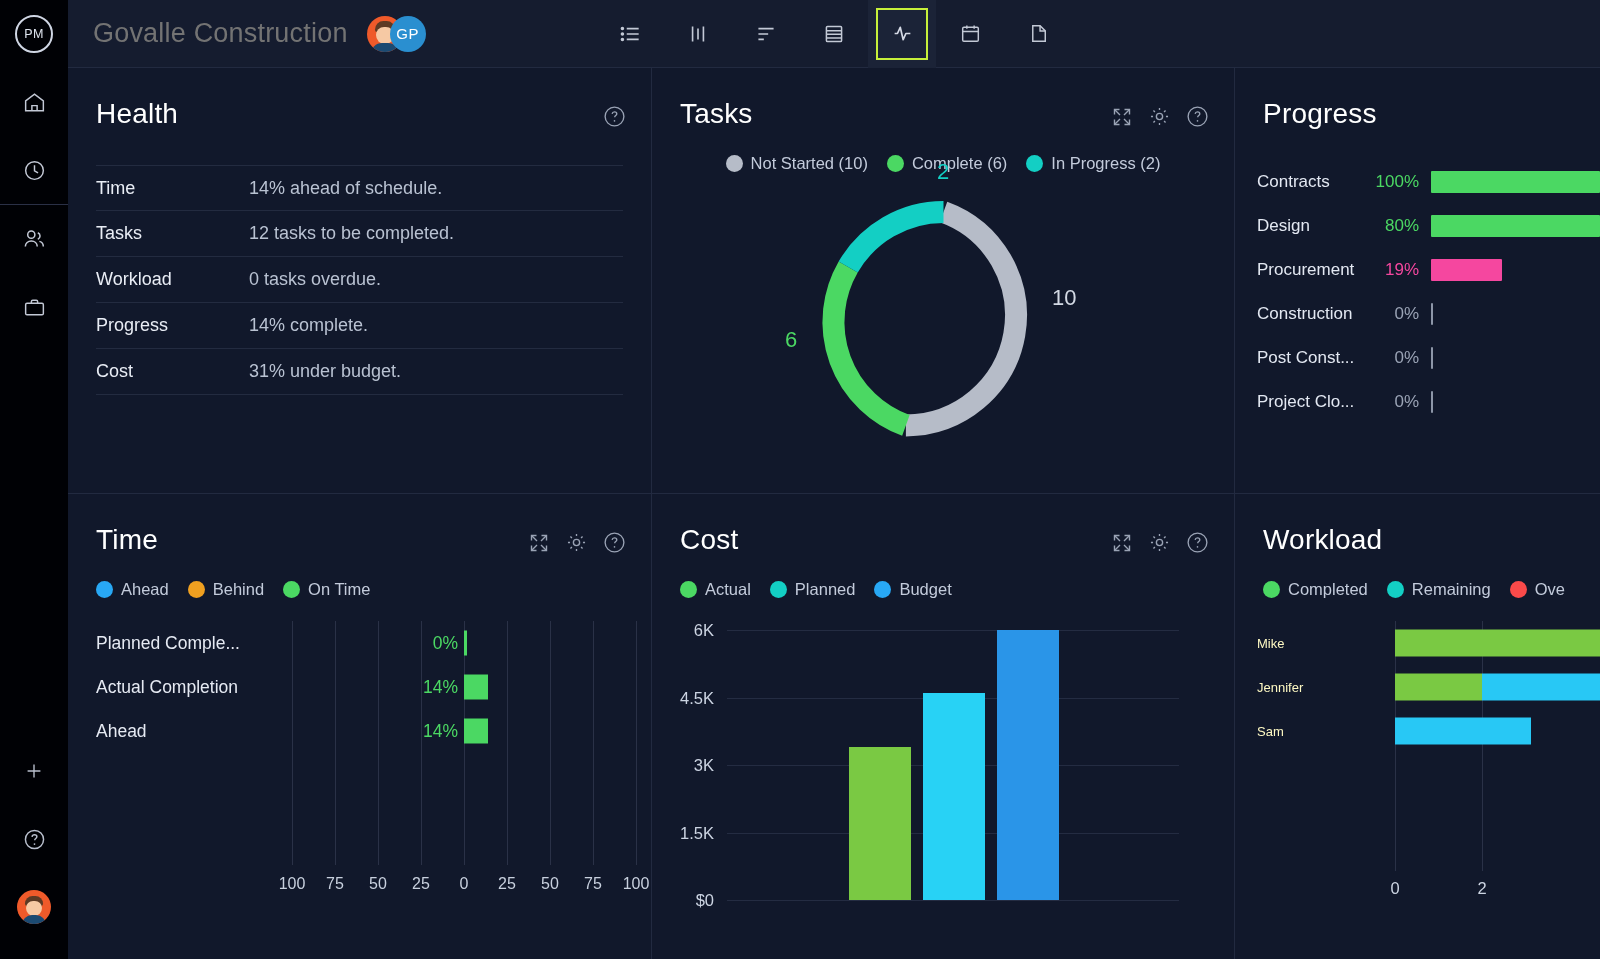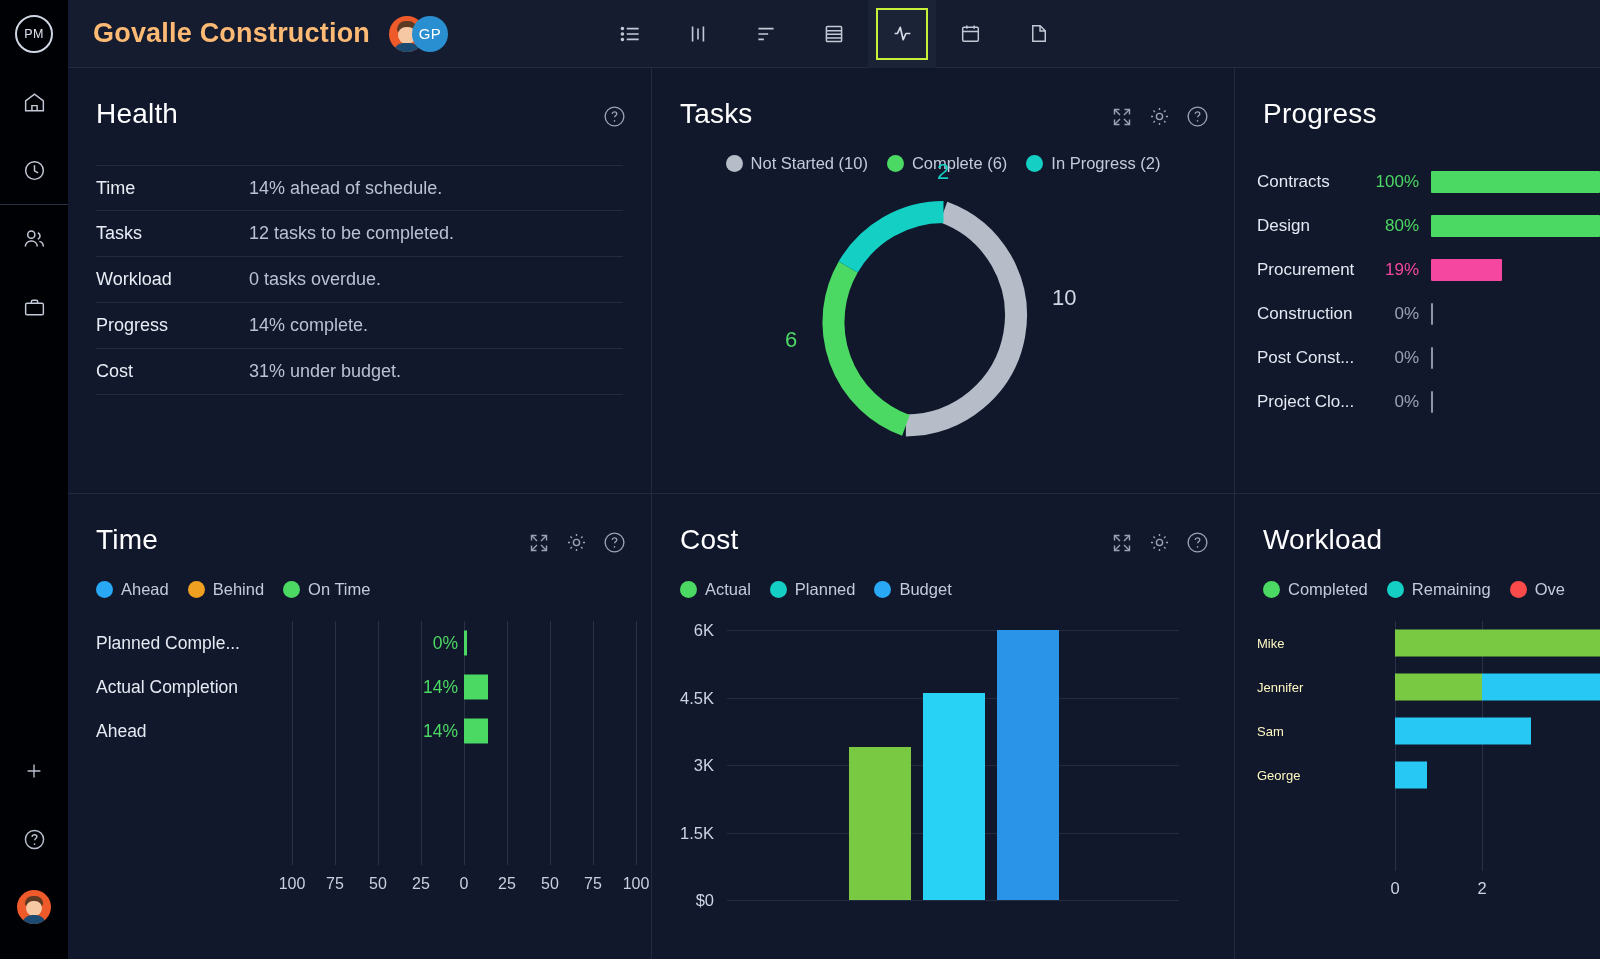--- a/index.html
+++ b/index.html
@@ -42,21 +42,21 @@
   .avatar-rail .body { position:absolute; left:5px; top:25px; width:24px; height:12px; background:#1b4a72; border-radius:10px 10px 0 0; }
 
   
   .right-col { flex:1 1 auto; display:flex; flex-direction:column; height:959px; }
   .header {
     height:68px; flex:0 0 68px; background:#151c2f;
     display:flex; align-items:center; position:relative;
     border-bottom:1px solid #222a40;
   }
   .proj-title {
-    font-size:27px; font-weight:700; color:#fdba74; margin-left:25px; letter-spacing:.2px;
+    font-size:27px; font-weight:400; color:#737373; margin-left:25px; letter-spacing:.2px;
   }
   .avatars { display:flex; align-items:center; margin-left:19px; position:relative; height:36px; }
   .av { width:36px; height:36px; border-radius:50%; position:relative; }
   .av1 { background:#ef5a2a; overflow:hidden; }
   .av1 .hair { position:absolute; left:8px; top:5px; width:20px; height:11px; background:#5d3a24; border-radius:10px 10px 3px 3px; }
   .av1 .face { position:absolute; left:9px; top:11px; width:18px; height:17px; background:#f6c9a4; border-radius:9px 9px 10px 10px; }
   .av1 .body { position:absolute; left:4px; top:27px; width:28px; height:12px; background:#1b4a72; border-radius:11px 11px 0 0; }
   .av2 {
     background:#2a8fd0; margin-left:-13px;
     display:flex; align-items:center; justify-content:center;
@@ -631,26 +631,20 @@
               <div class="wl-seg" style="left:10px; width:87px; background:#7ac943;"></div>
               <div class="wl-seg" style="left:97px; width:119px; background:#28c8f5;"></div>
             </div>
           </div>
           <div class="wl-row">
             <div class="wl-name">Sam</div>
             <div class="wl-plot">
               <div class="wl-seg" style="left:10px; width:136px; background:#28c8f5;"></div>
             </div>
           </div>
-          <div class="wl-row">
-            <div class="wl-name">George</div>
-            <div class="wl-plot">
-              <div class="wl-seg" style="left:10px; width:32px; background:#28c8f5;"></div>
-            </div>
-          </div>
 
           <div style="position:absolute; left:0; right:0; top:258px; height:24px;">
             <div class="wl-axis-lbl" style="left:160px;">0</div>
             <div class="wl-axis-lbl" style="left:247px;">2</div>
           </div>
         </div>
       </div>
 
     </div>
   </div>

